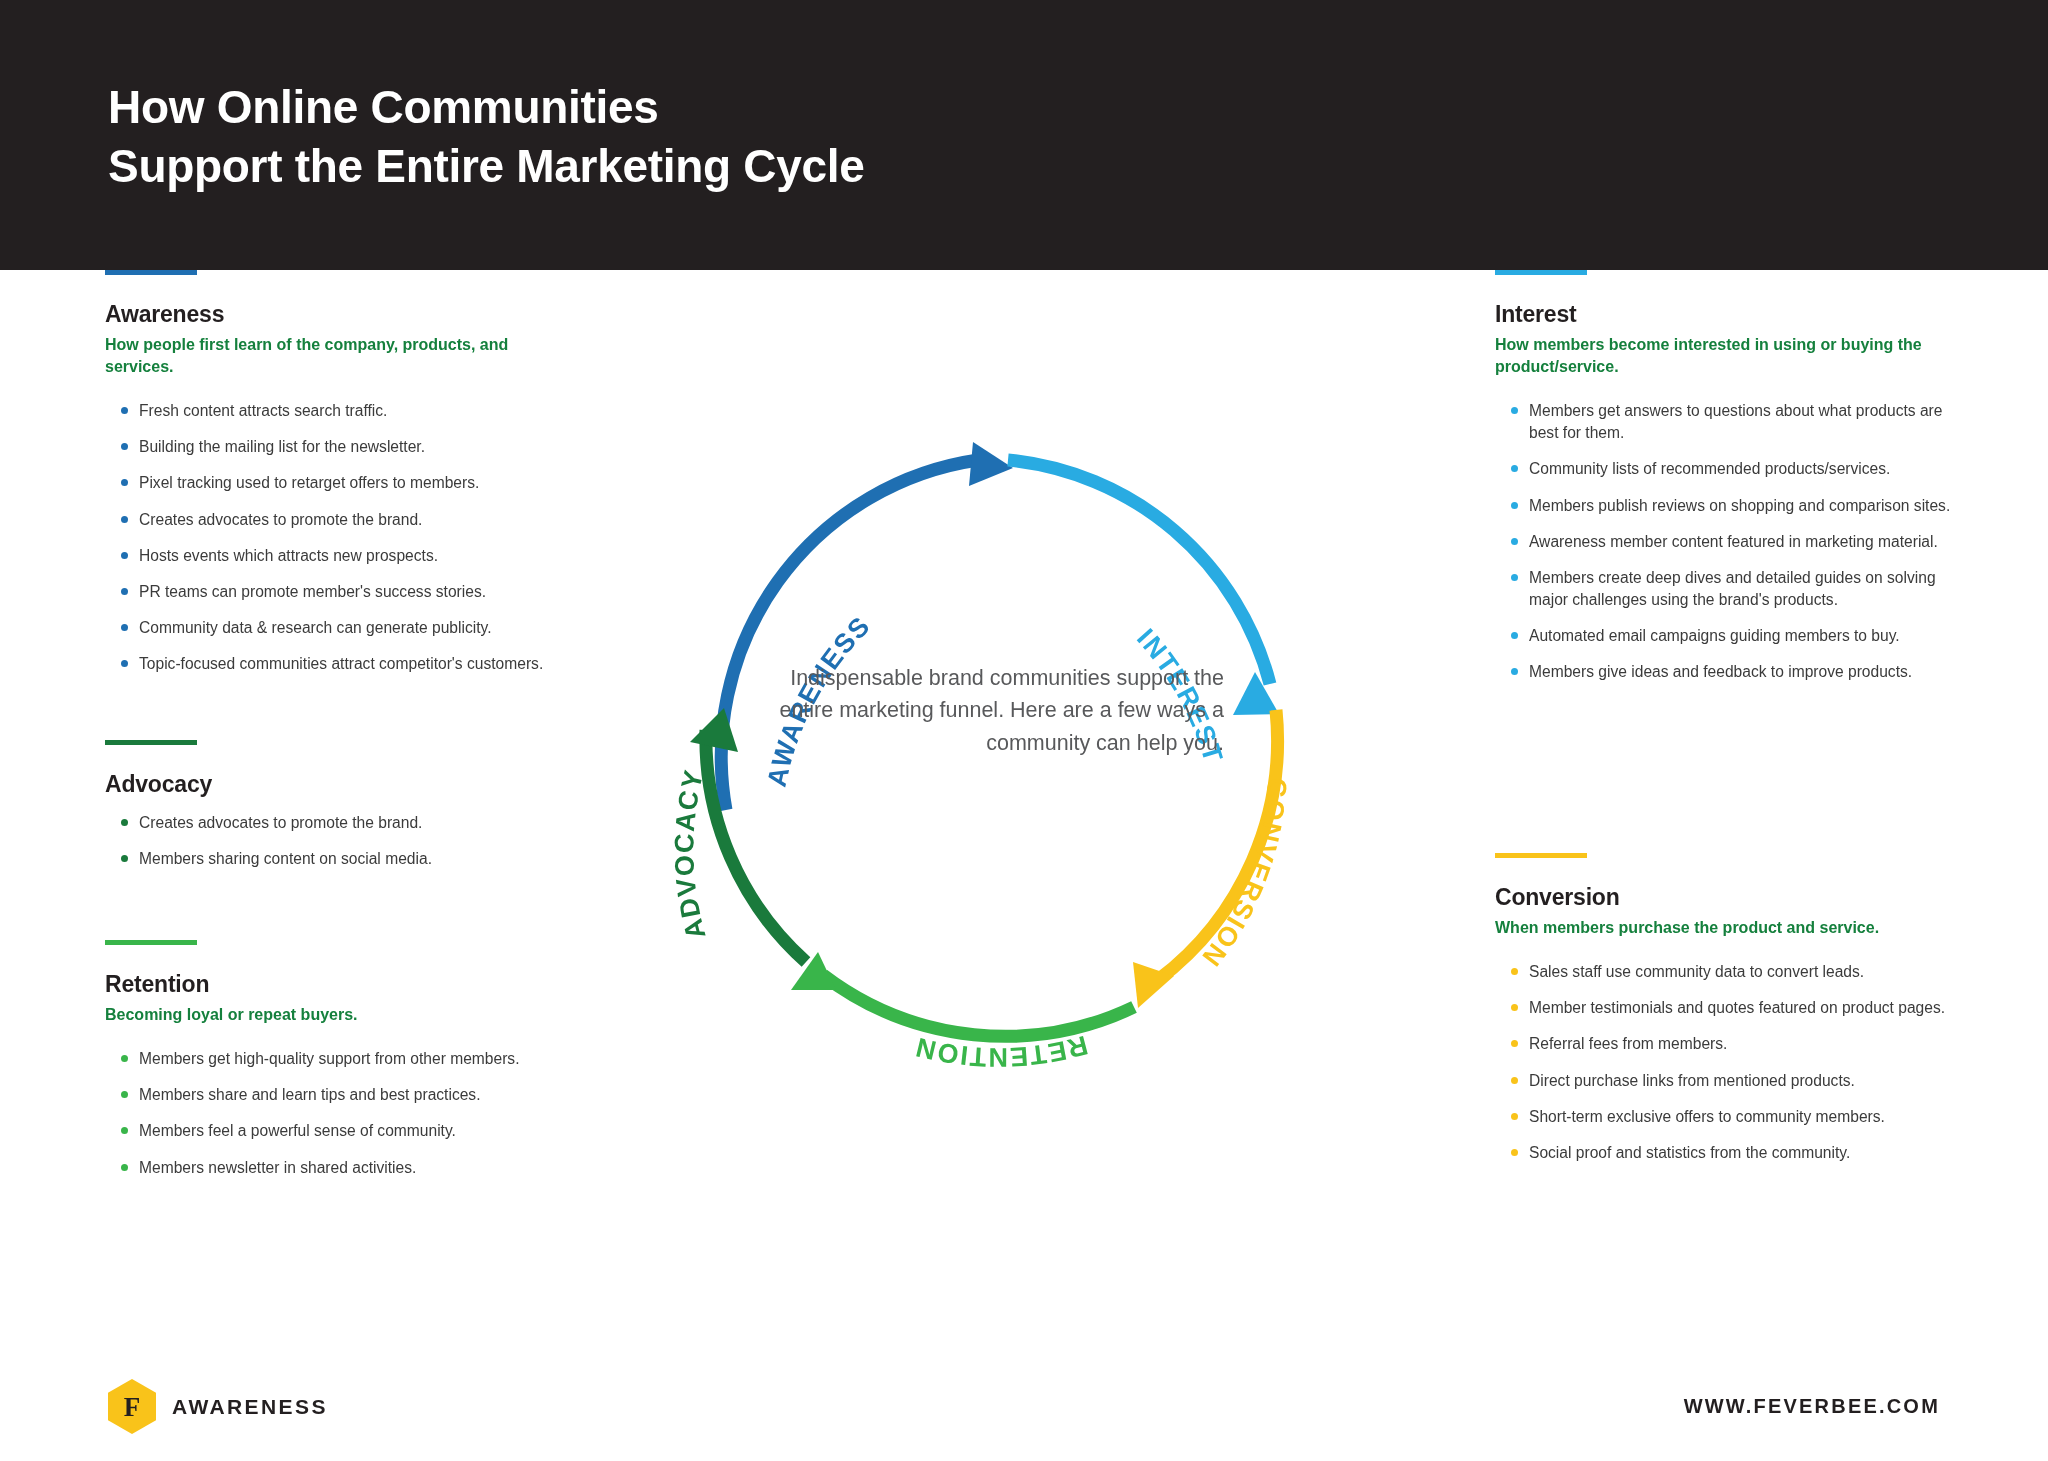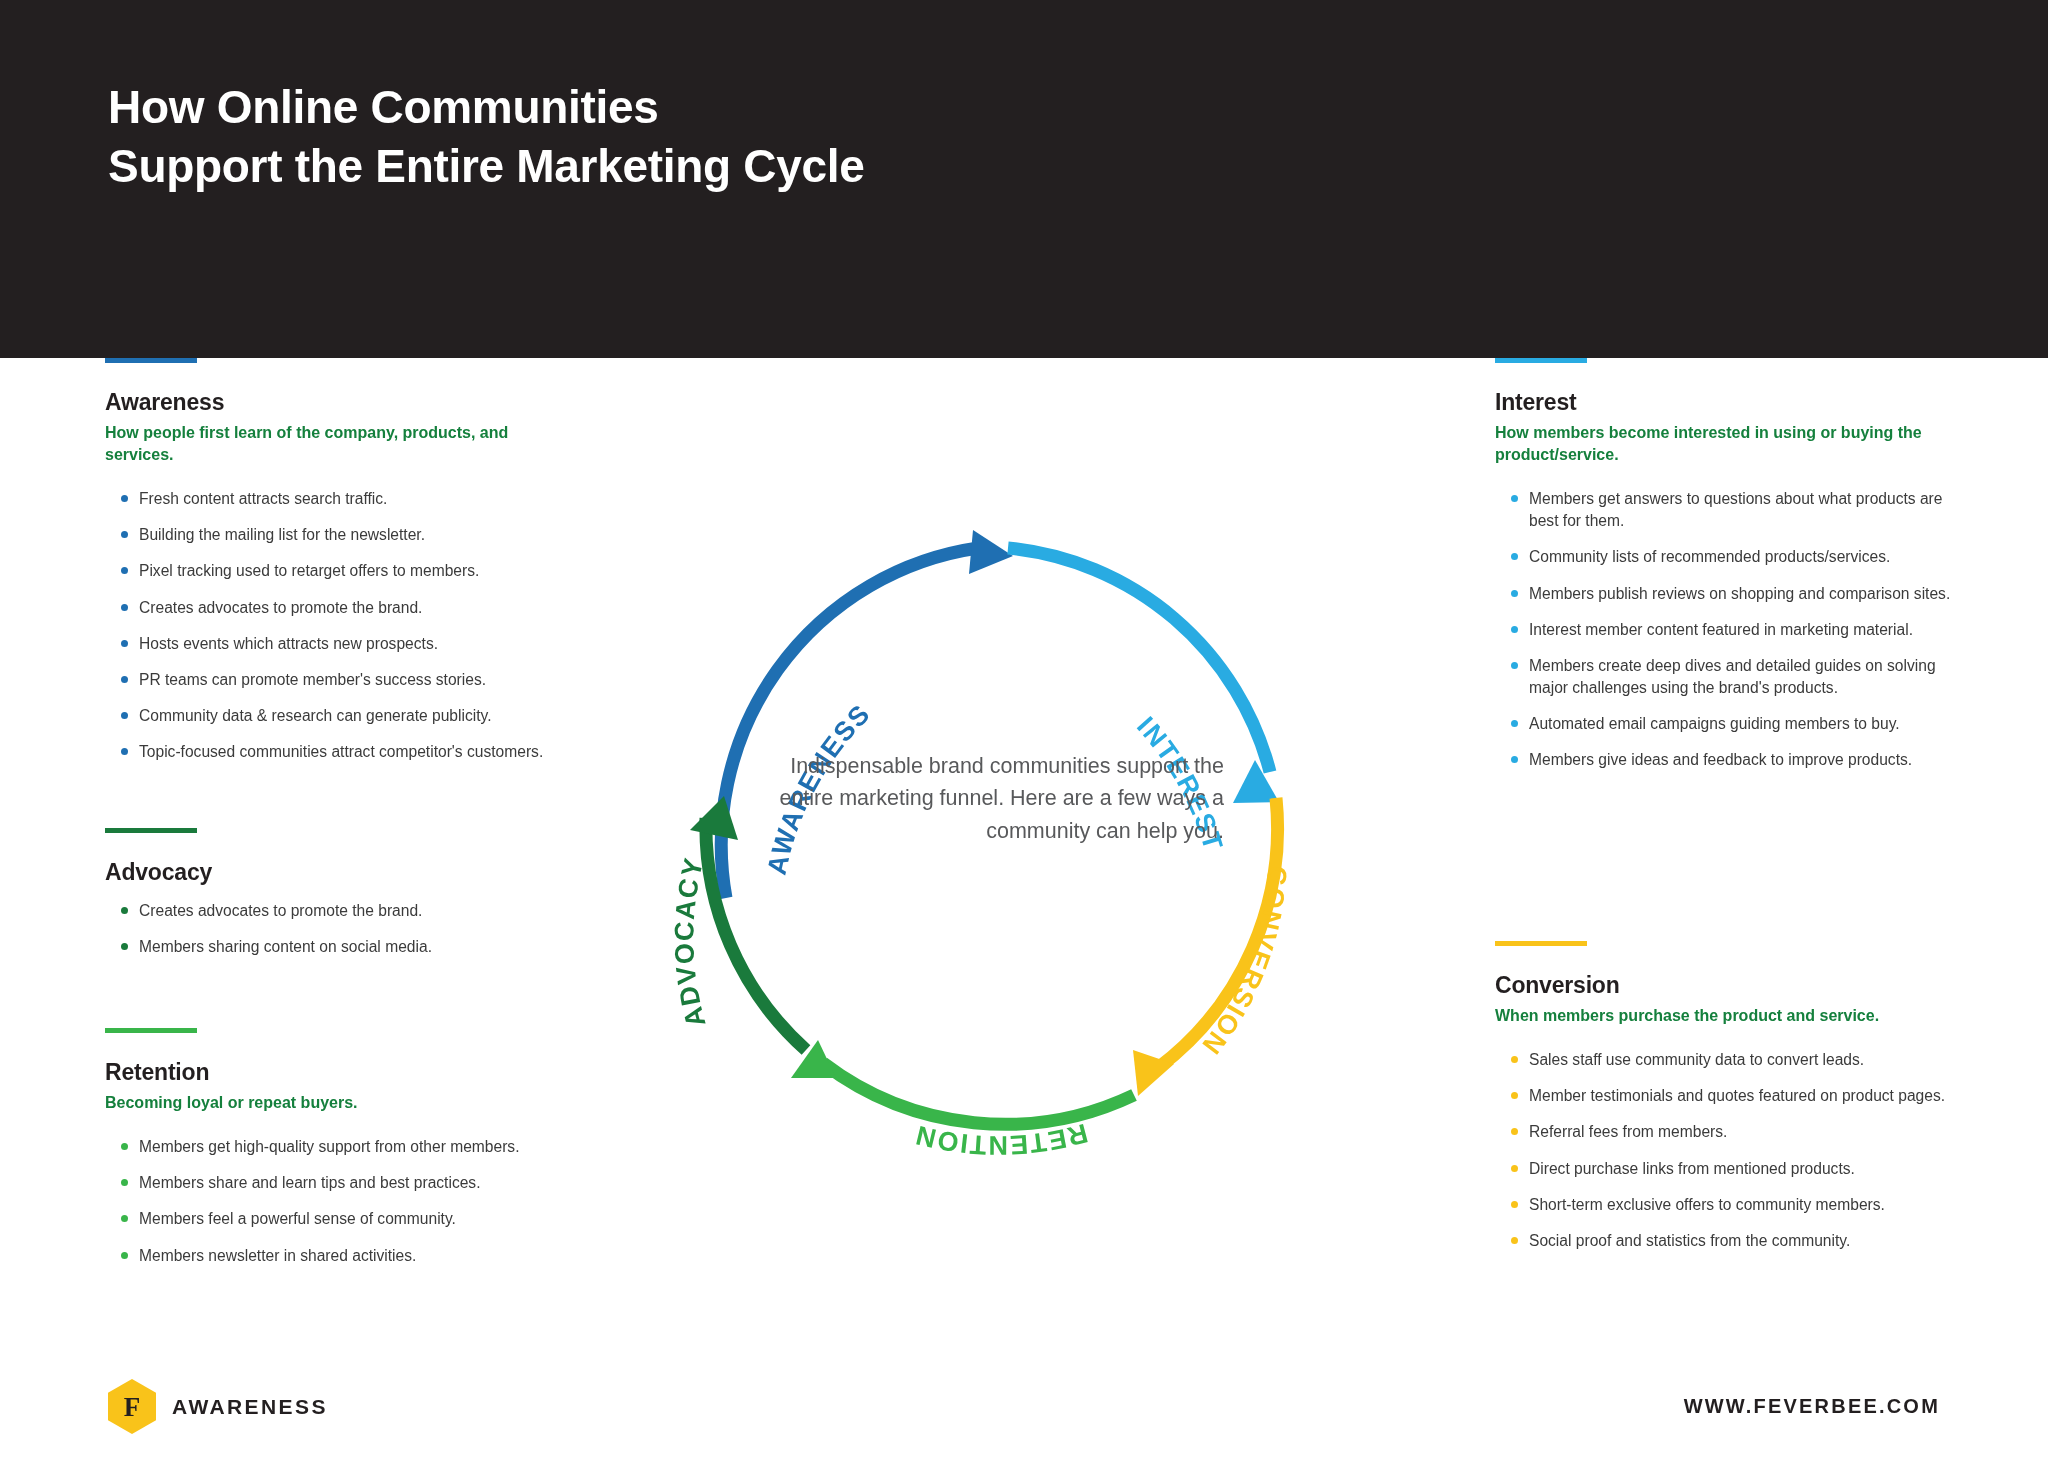--- a/index.html
+++ b/index.html
@@ -10,21 +10,21 @@
     background: #ffffff;
     font-family: "Liberation Sans", sans-serif;
     color: #231f20;
     overflow: hidden;
     position: relative;
   }
 
   
   .header {
     background: #231f20;
-    height: 358px;
+    height: 270px;
     width: 100%;
     padding: 78px 0 0 108px;
     position: relative;
   }
   .header h1 {
     margin: 0;
     color: #ffffff;
     font-size: 46px;
     font-weight: bold;
     line-height: 1.28;
@@ -287,21 +287,21 @@
   <div class="col col-right">
 
     <div id="block-interest" class="block">
       <div class="rule blue-light"></div>
       <div class="sec-title">Interest</div>
       <div class="sec-sub">How members become interested in using or buying the product/service.</div>
       <ul class="points blue-light">
         <li>Members get answers to questions about what products are best for them.</li>
         <li>Community lists of recommended products/services.</li>
         <li>Members publish reviews on shopping and comparison sites.</li>
-        <li>Interest member content featured in marketing material.</li>
+        <li>Awareness member content featured in marketing material.</li>
         <li>Members create deep dives and detailed guides on solving major challenges using the brand's products.</li>
         <li>Automated email campaigns guiding members to buy.</li>
         <li>Members give ideas and feedback to improve products.</li>
       </ul>
     </div>
 
     <div id="block-conversion" class="block">
       <div class="rule yellow"></div>
       <div class="sec-title">Conversion</div>
       <div class="sec-sub">When members purchase the product and service.</div>

